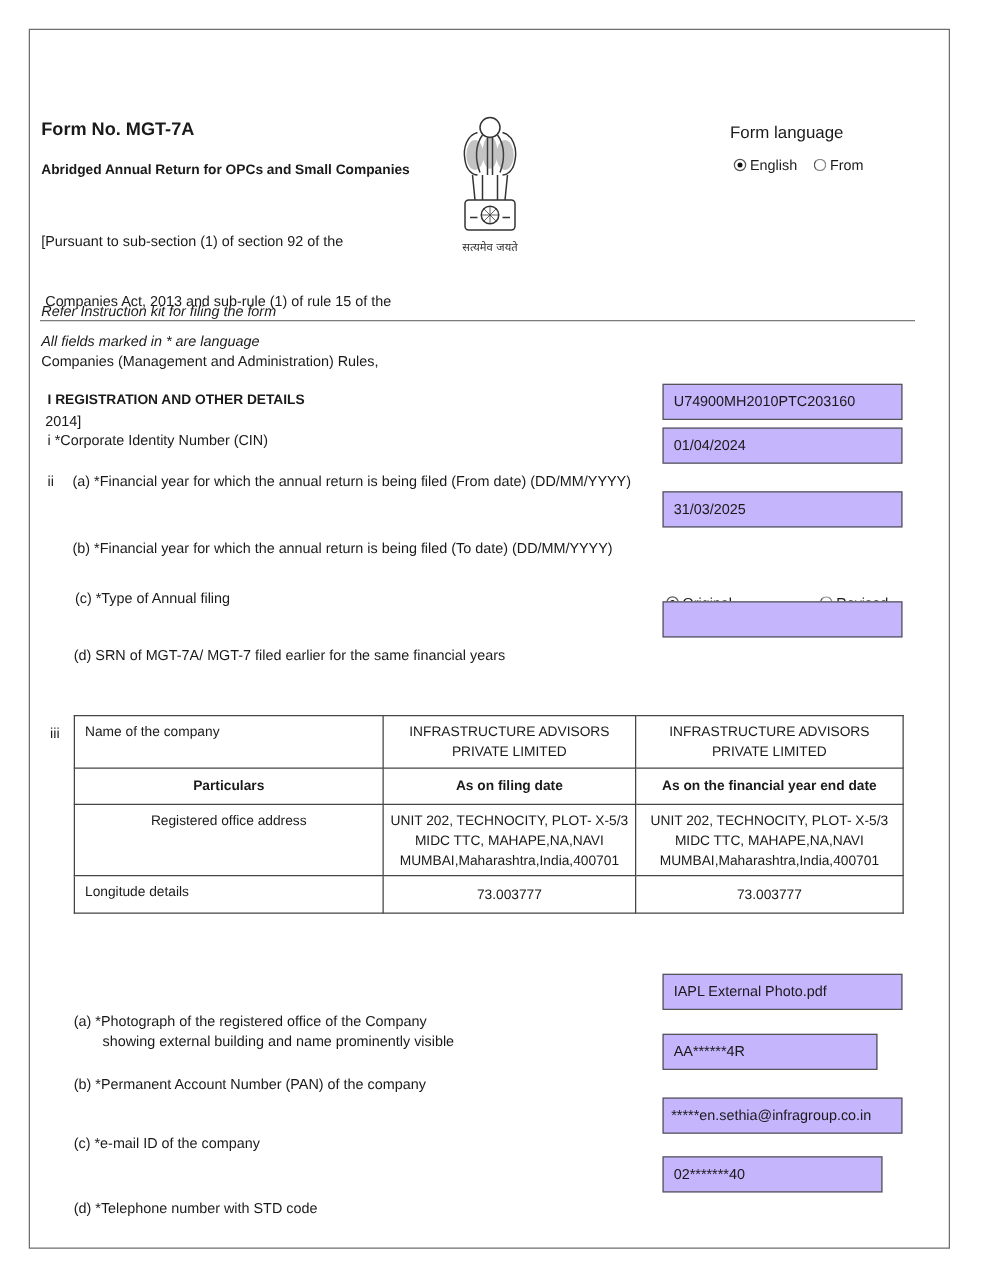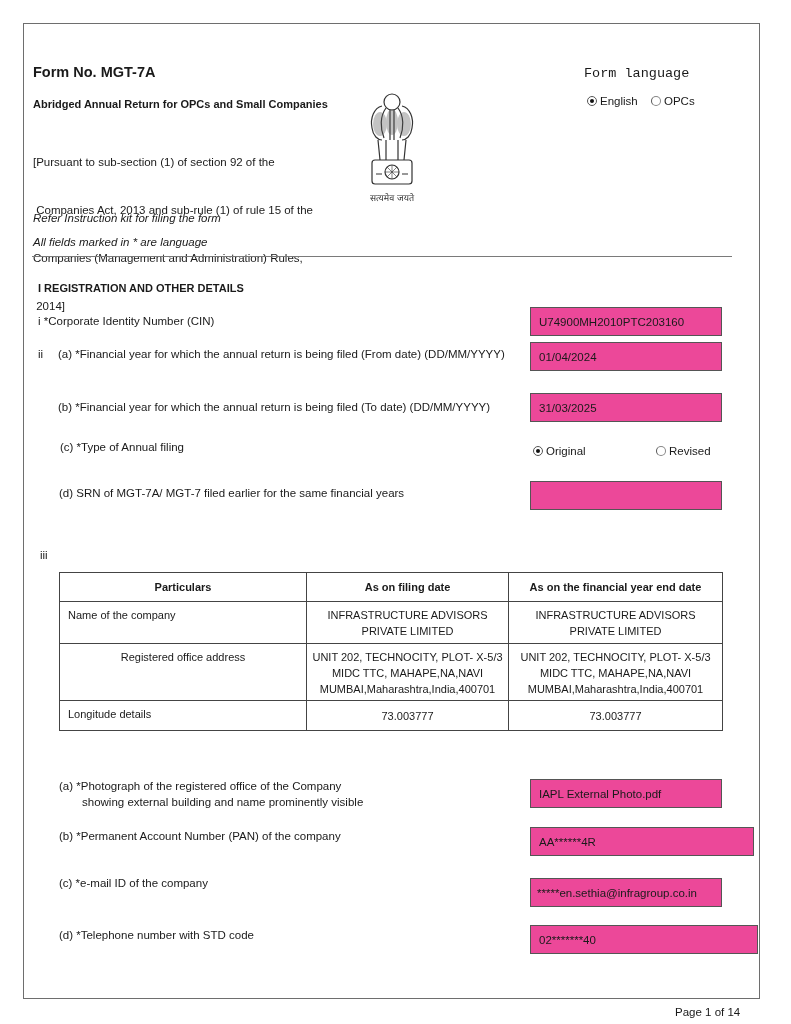--- a/index.html
+++ b/index.html
@@ -1,25 +1,25 @@
 <!DOCTYPE html>
 <html><head>
 <meta charset="utf-8">
 <style>
   html, body { margin:0; padding:0; background:#ffffff; }
   body { width:791px; height:1024px; position:relative; overflow:hidden;
          font-family:"Liberation Sans", sans-serif; color:#1a1a1a; }
-  .abs { position:absolute; }
+  .abs { position:absolute;margin-top:32px; }
   .frame { position:absolute; left:23px; top:23px; width:737px; height:976px;
            border:1.5px solid #6e6e6e; box-sizing:border-box; }
   .t11 { font-size:11.5px; line-height:16px; }
   .bold { font-weight:bold; }
   .ital { font-style:italic; }
   .sep { position:absolute; left:32px; width:700px; top:256px; height:0; border-top:1.2px solid #7a7a7a; }
-  .field { position:absolute; border:1.2px solid #555; box-sizing:border-box; background:#ec4899;
+  .field { position:absolute; border:1.2px solid #555; box-sizing:border-box; background:#c4b5fd;
            font-size:11.5px; line-height:16px; padding:0 0 0 8px; display:flex; align-items:center;
            white-space:nowrap; overflow:hidden; }
   .radio { display:inline-block; width:10px; height:10px; border:1px solid #555; border-radius:50%;
            box-sizing:border-box; position:relative; vertical-align:-1px; margin-right:3px; background:#fff; }
   .radio.on::after { content:""; position:absolute; left:2px; top:2px; width:4px; height:4px;
            border-radius:50%; background:#111; }
   .radio.off { border-color:#888; border-left-color:#555; }
   table.grid { position:absolute; left:59px; top:572px; width:663px; border-collapse:collapse;
                table-layout:fixed; font-size:11px; line-height:16px; }
   table.grid td, table.grid th { border:1.3px solid #444; padding:0 8px; vertical-align:top; }
@@ -60,26 +60,26 @@
     </g>
     <g fill="#555" opacity="0.35">
       <ellipse cx="24" cy="36" rx="7" ry="12"></ellipse>
       <ellipse cx="48" cy="36" rx="7" ry="12"></ellipse>
       <ellipse cx="36" cy="34" rx="6" ry="13"></ellipse>
     </g>
   </svg>
   <div style="position:absolute;left:0;top:103px;width:72px;text-align:center;font-family:'DejaVu Sans',sans-serif;font-size:9px;color:#333;">सत्यमेव जयते</div>
 </div>
 
-<div class="abs" style="left:584px;top:66px;font-size:13.5px;font-family:Liberation Mono, monospace;">Form language</div>
+<div class="abs" style="left:584px;top:66px;font-size:13.5px;">Form language</div>
 <div class="abs t11" style="left:587px;top:93px;">
   <span class="radio on"></span><span>English</span>
 </div>
 <div class="abs t11" style="left:651px;top:93px;">
-  <span class="radio off"></span><span>OPCs</span>
+  <span class="radio off"></span><span>From</span>
 </div>
 
 <div class="sep"></div>
 
 <div class="abs bold" style="left:38px;top:282px;font-size:11px;">I REGISTRATION AND OTHER DETAILS</div>
 
 <div class="abs t11" style="left:38px;top:313px;">i *Corporate Identity Number (CIN)</div>
 <div class="field" style="left:530px;top:307px;width:192px;height:29px;">U74900MH2010PTC203160</div>
 
 <div class="abs t11" style="left:38px;top:346px;">ii</div>
@@ -102,35 +102,35 @@
 
 <div class="abs t11" style="left:40px;top:547px;text-align:center;">iii</div>
 
 <table class="grid">
   <colgroup>
       <col style="width:247px">
       <col style="width:202px">
       <col style="width:214px">
     </colgroup>
   <tbody>
-      <tr>
-    <th>Particulars</th>
-    <th>As on filing date</th>
-    <th>As on the financial year end date</th>
-  </tr>
-  <tr style="height:42px;">
+      <tr style="height:42px;">
     <td style="padding-top:5px;">Name of the company</td>
     <td class="c" style="padding-top:5px;">
       <div>INFRASTRUCTURE ADVISORS</div>
           <div>PRIVATE LIMITED</div>
     </td>
     <td class="c" style="padding-top:5px;">
       <div>INFRASTRUCTURE ADVISORS</div>
           <div>PRIVATE LIMITED</div>
     </td>
+  </tr>
+  <tr>
+    <th>Particulars</th>
+    <th>As on filing date</th>
+    <th>As on the financial year end date</th>
   </tr>
   <tr style="height:57px;">
     <td style="padding-top:5px;text-align:center;">Registered office address</td>
     <td class="c" style="padding:5px 2px 3px 2px;white-space:nowrap;">
       <div>UNIT 202, TECHNOCITY, PLOT- X-5/3</div>
           <div>MIDC TTC, MAHAPE,NA,NAVI</div>
           <div>MUMBAI,Maharashtra,India,400701</div>
     </td>
     <td class="c" style="padding:5px 2px 3px 2px;white-space:nowrap;">
       <div>UNIT 202, TECHNOCITY, PLOT- X-5/3</div>
@@ -146,21 +146,21 @@
 </tbody>
   </table>
 
 <div class="abs t11" style="left:59px;top:778px;">
   <div>(a) *Photograph of the registered office of the Company</div>
   <div style="padding-left:23px;">showing external building and name prominently visible</div>
 </div>
 <div class="field" style="left:530px;top:779px;width:192px;height:29px;">IAPL External Photo.pdf</div>
 
 <div class="abs t11" style="left:59px;top:828px;">(b) *Permanent Account Number (PAN) of the company</div>
-<div class="field" style="left:530px;top:827px;width:224px;height:29px;">AA******4R</div>
+<div class="field" style="left:530px;top:827px;width:172px;height:29px;">AA******4R</div>
 
 <div class="abs t11" style="left:59px;top:875px;">(c) *e-mail ID of the company</div>
 <div class="field" style="left:530px;top:878px;width:192px;height:29px;padding-left:6px;">*****en.sethia@infragroup.co.in</div>
 
 <div class="abs t11" style="left:59px;top:927px;">(d) *Telephone number with STD code</div>
-<div class="field" style="left:530px;top:925px;width:228px;height:29px;">02*******40</div>
+<div class="field" style="left:530px;top:925px;width:176px;height:29px;">02*******40</div>
 
 <div class="abs t11" style="left:675px;top:1004px;">Page 1 of 14</div>
 
 </body></html>

